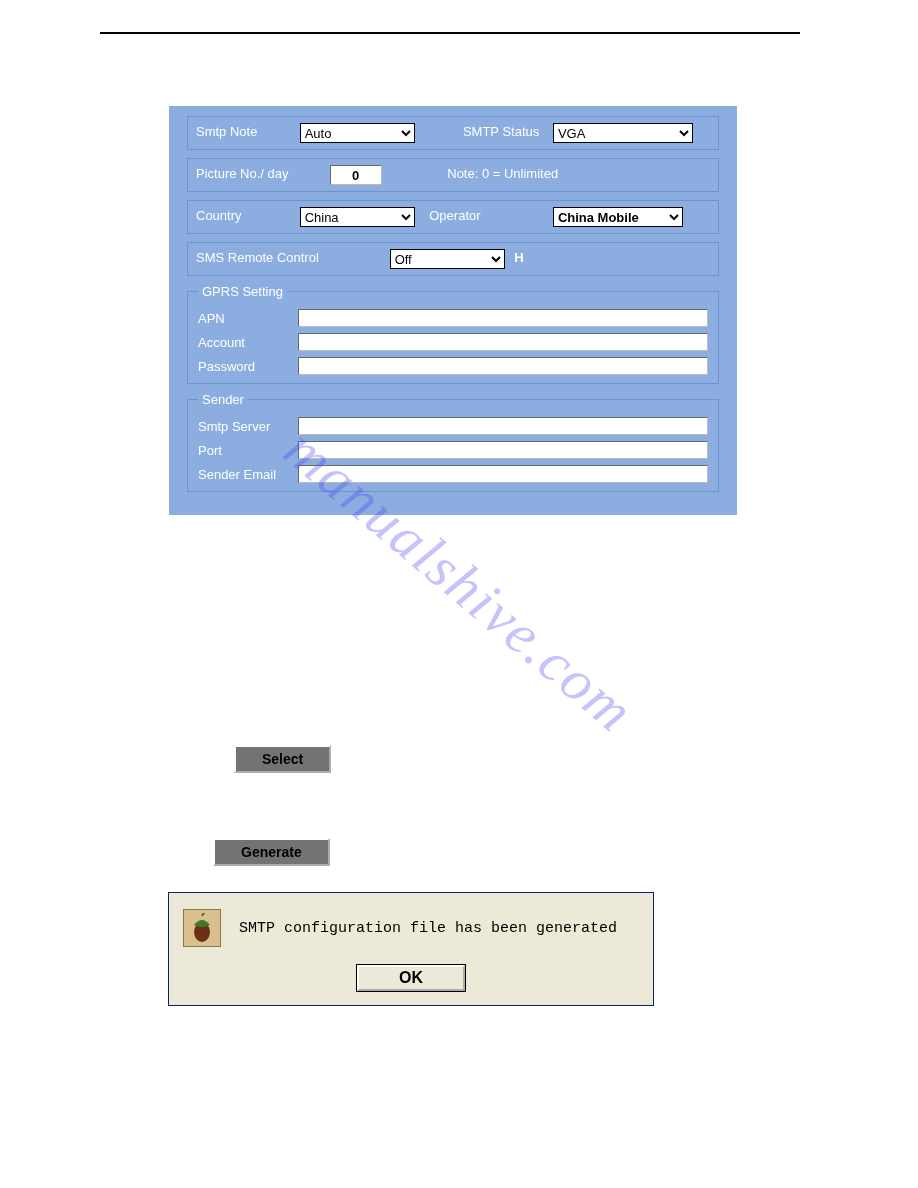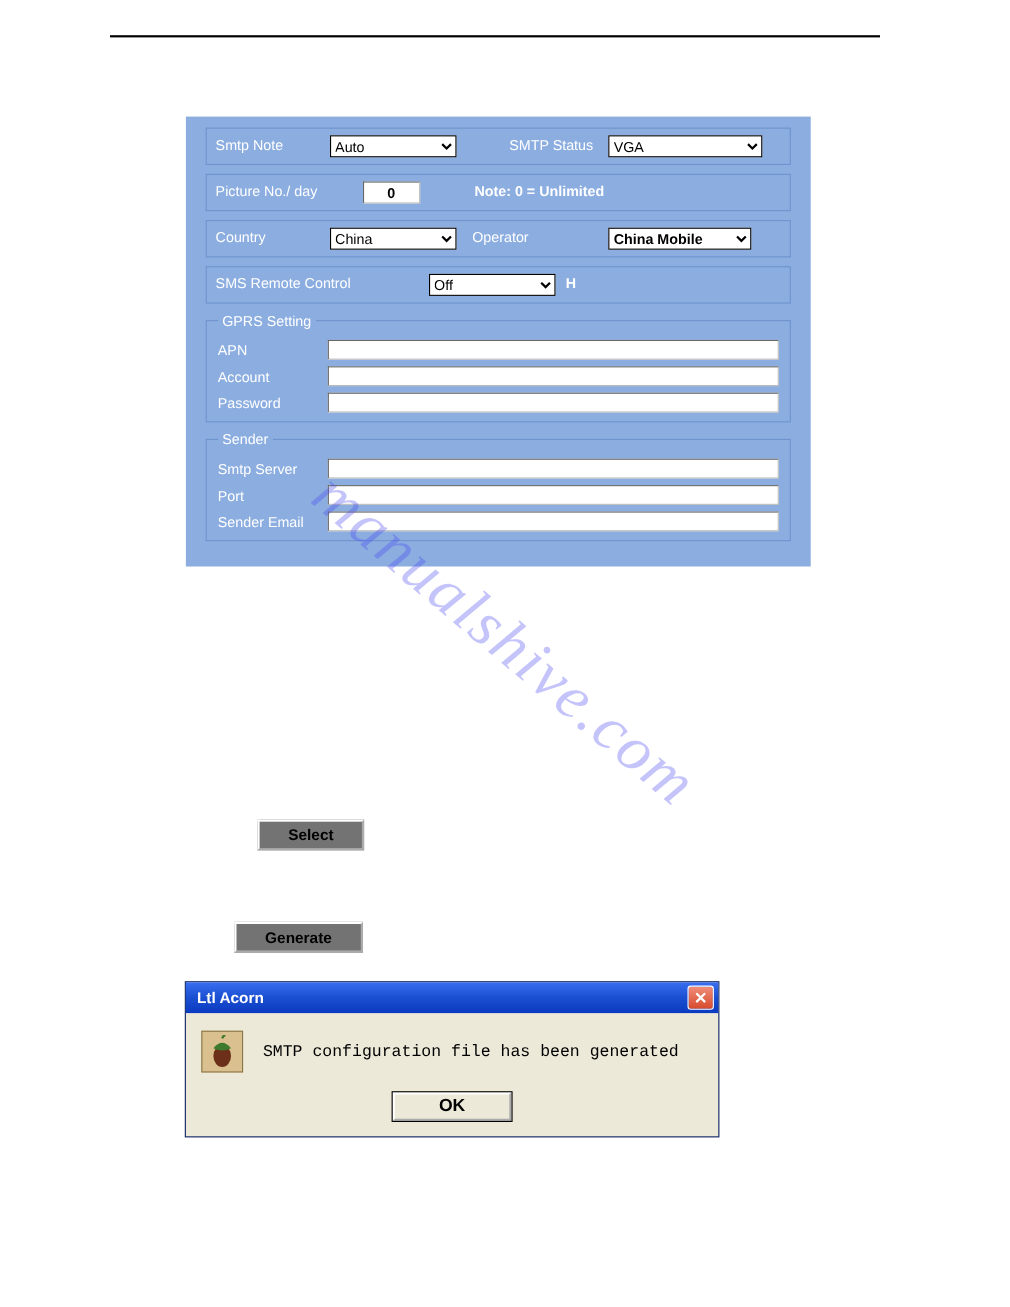--- a/index.html
+++ b/index.html
@@ -25,21 +25,21 @@
   .r1 .col{display:inline-block}
   .r1 .c1{width:100px}
   .r1 .c2{width:126px}
   .r1 .c3{width:110px;text-align:right;padding-right:10px}
   .r1 .c4{width:140px}
   .r1 select{width:115px}
   .r1 .c4 select{width:140px}
 
   .r2 .c1{display:inline-block;width:130px}
   .r2 .c2{display:inline-block;width:70px}
-  .r2 .note{display:inline-block;margin-left:28px;font-weight:bold}
+  .r2 .note{display:inline-block;margin-left:44px;font-weight:normal}
 
   .r3 .c1{display:inline-block;width:100px}
   .r3 .c2{display:inline-block;width:126px}
   .r3 .c3{display:inline-block;width:120px;text-align:left}
   .r3 .c4{display:inline-block;width:140px}
   .r3 select{width:115px}
   .r3 .c4 select{width:130px;font-weight:bold}
 
   .r4 .c1{display:inline-block;width:190px}
   .r4 select{width:115px}
@@ -155,28 +155,20 @@
   </div>
 
   <div class="wm">
       <span>manualshive.com</span>
     </div>
 
   <button class="winbtn selbtn">Select</button>
   <button class="winbtn genbtn">Generate</button>
 
   <div class="dlg">
-    <div class="titlebar">
-      <span class="ttxt">Ltl Acorn</span>
-      <span class="closebox">
-        <svg viewBox="0 0 10 10">
-            <path d="M1 1 L9 9 M9 1 L1 9" stroke="#fff" stroke-width="2" fill="none"></path>
-          </svg>
-      </span>
-    </div>
     <div class="dlgbody">
       <span class="dlgicon">
         <svg viewBox="0 0 26 30">
           <ellipse cx="13" cy="19" rx="8" ry="10" fill="#6b2f1a"></ellipse>
           <path d="M5 12 Q13 2 21 12 Q13 16 5 12 Z" fill="#3d7a2d"></path>
           <path d="M13 3 Q14 0 16 0" stroke="#3d7a2d" stroke-width="2" fill="none"></path>
         </svg>
       </span>
       <span class="dlgmsg">SMTP configuration file has been generated</span>
     </div>

